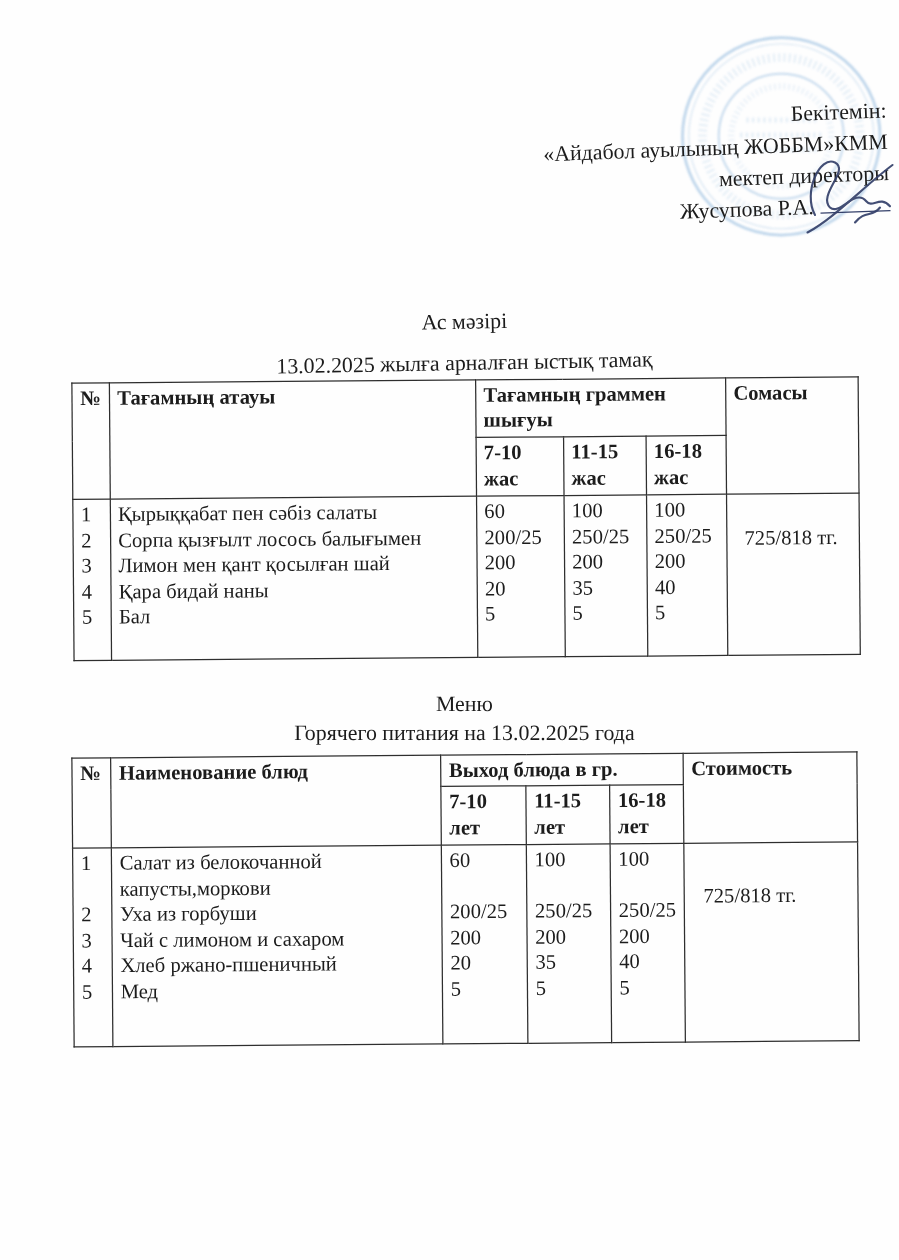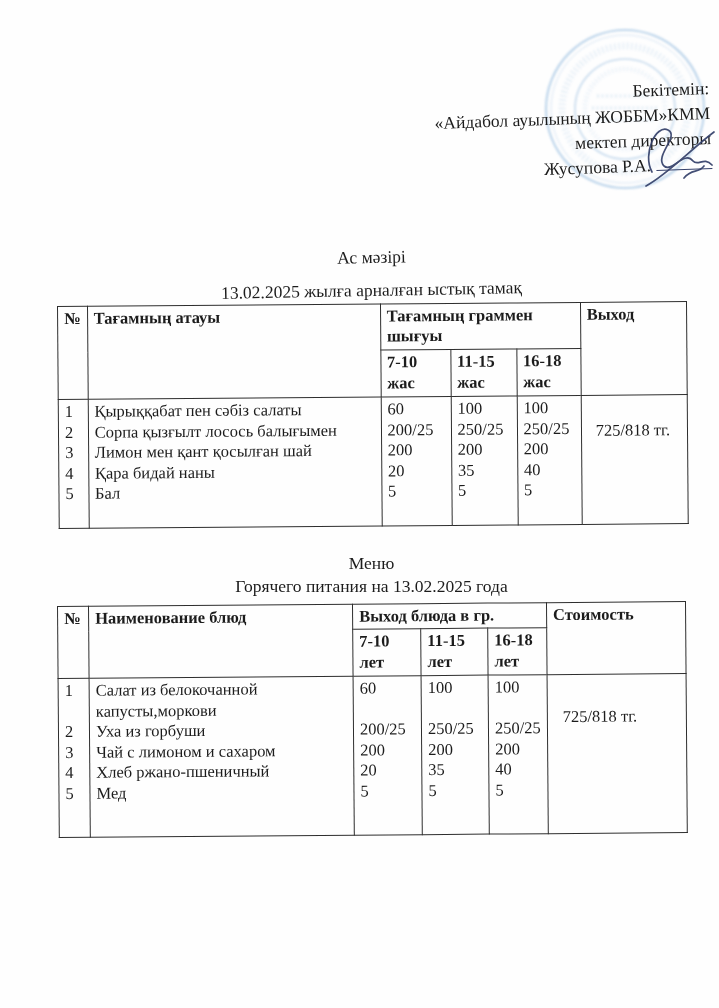--- a/index.html
+++ b/index.html
@@ -113,21 +113,21 @@
         <col style="width:70px">
         <col style="width:66px">
         <col style="width:64px">
         <col style="width:106px">
       </colgroup>
     <tbody>
       <tr class="row-hdr1">
         <th rowspan="2" class="cell-no">№</th>
         <th rowspan="2" class="cell-name">Тағамның атауы</th>
         <th colspan="3" class="group-hdr">Тағамның граммен шығуы</th>
-        <th rowspan="2" class="total-hdr">Выход</th>
+        <th rowspan="2" class="total-hdr">Сомасы</th>
       </tr>
       <tr class="row-hdr2">
         <th class="hdr-lines">
             <div class="line">7-10</div>
             <div class="line">жас</div>
           </th>
         <th class="hdr-lines">
             <div class="line">11-15</div>
             <div class="line">жас</div>
           </th>

